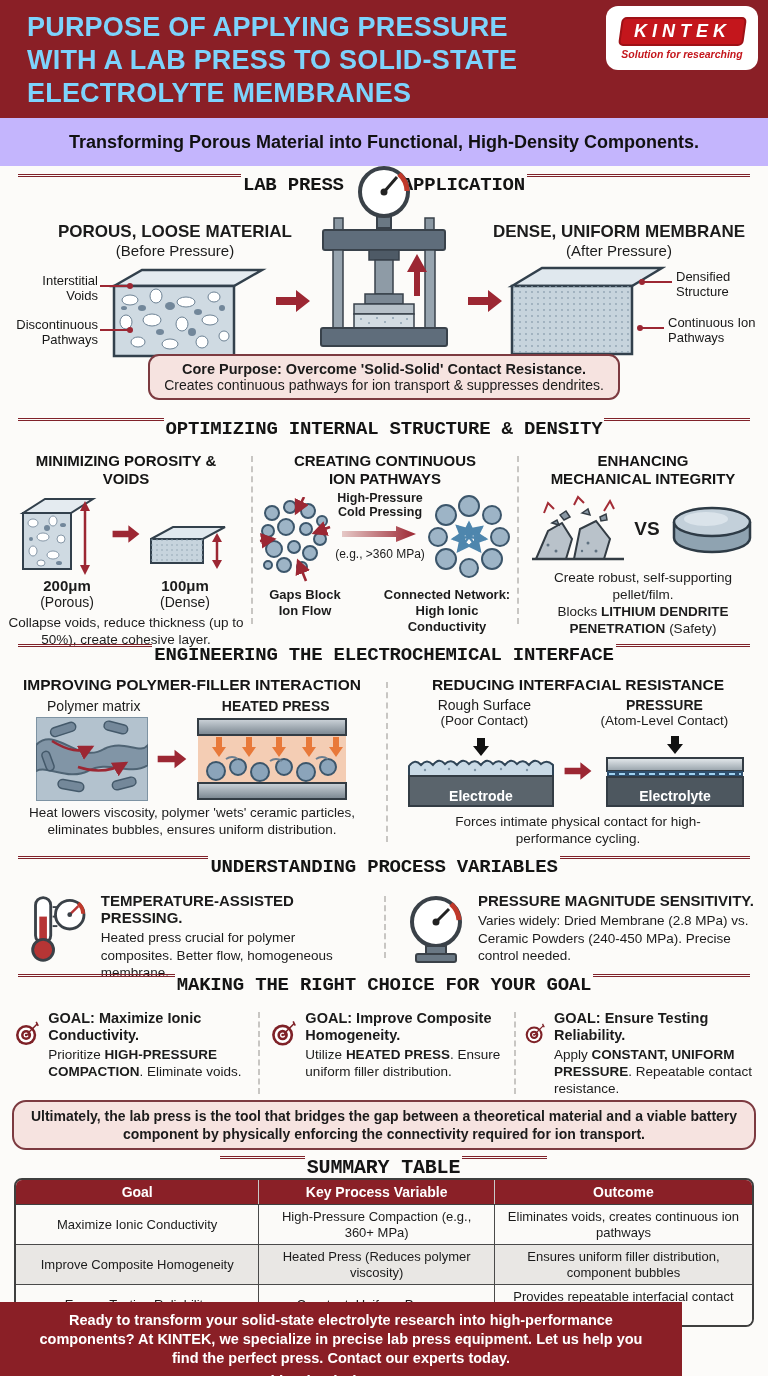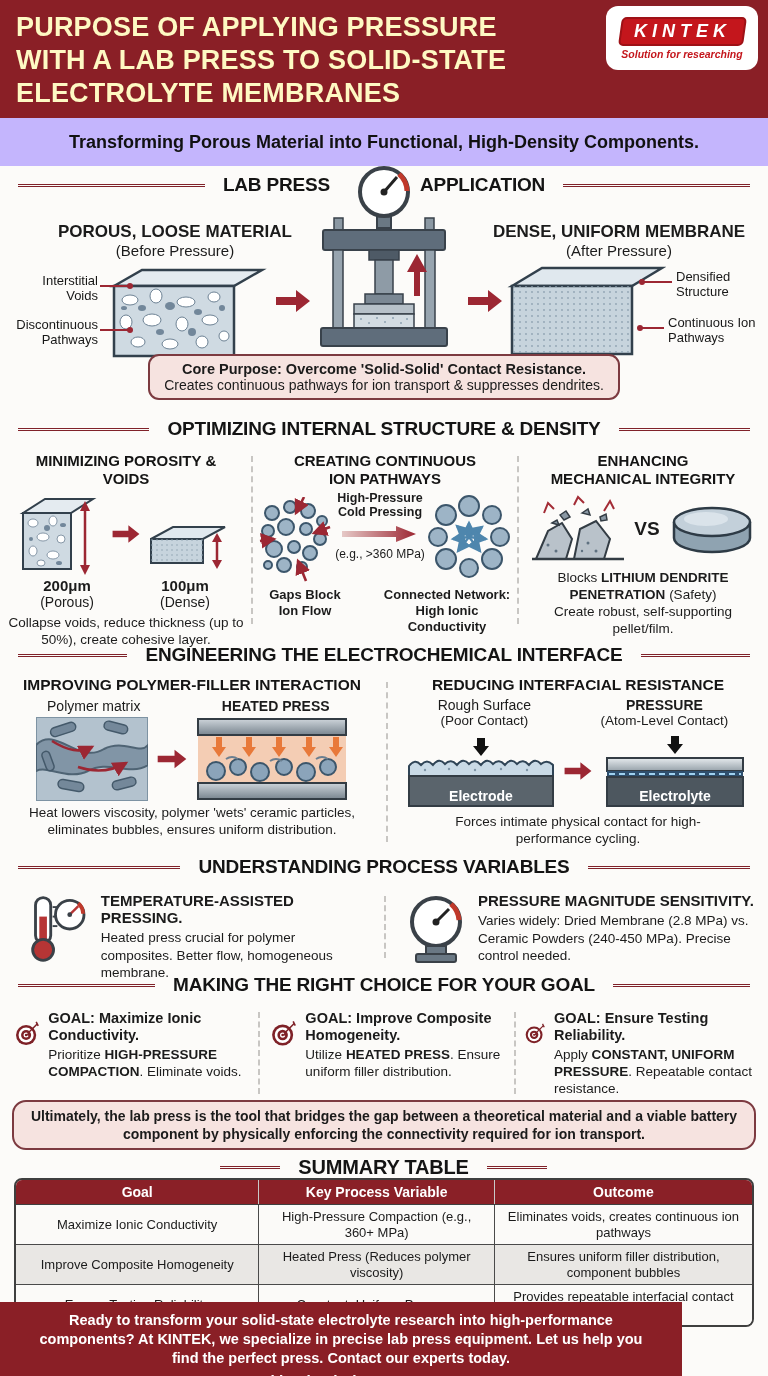--- a/index.html
+++ b/index.html
@@ -2,35 +2,35 @@
 <html><head>
 <meta charset="utf-8">
 <style>
   html,body{margin:0;padding:0;background:#ffffff;}
   *{box-sizing:border-box;}
   .page{position:relative;width:768px;height:1376px;background:#fcfbf9;overflow:hidden;
         font-family:"Liberation Sans",sans-serif;color:#1b1b1b;}
   .abs{position:absolute;}
   
   .banner{position:absolute;left:0;top:0;width:768px;height:118px;background:#8a1f26;}
-  .banner-title{position:absolute;left:16px;top:11px;color:#fef9c3;font-size:27px;font-weight:bold;
+  .banner-title{position:absolute;left:27px;top:11px;color:#7dd3fc;font-size:27px;font-weight:bold;
     line-height:33px;letter-spacing:.2px;}
   .logo{position:absolute;right:10px;top:6px;width:152px;height:64px;background:#fff;
     border-radius:12px;display:flex;flex-direction:column;align-items:center;justify-content:center;gap:2px;}
   .logo-box{background:#c4161c;border-radius:5px;padding:2px 12px;transform:skewX(-8deg);
     border:2px solid #9e1116;}
   .logo-box span{display:inline-block;transform:skewX(8deg);color:#fff;font-weight:bold;
     font-style:italic;font-size:18px;letter-spacing:5px;}
   .logo-tag{color:#c4161c;font-weight:bold;font-style:italic;font-size:10.5px;}
   .subtitle-bar{position:absolute;left:0;top:118px;width:768px;height:48px;display:flex;
     align-items:center;justify-content:center;background:#c4b5fd;}
   .subtitle{font-size:18px;font-weight:bold;color:#111;}
   
   .sec{position:absolute;left:0;right:0;}
-  .sec-head{display:flex;align-items:center;gap:18px;padding:0 18px;}
+  .sec-head{display:flex;gap:2px;padding:0 18px;font-family:Liberation Mono, monospace;}
   .rule{flex:1;height:3px;border-top:1px solid #80222a;border-bottom:1px solid #80222a;}
   .sec-title{font-weight:bold;font-size:19px;letter-spacing:-.2px;color:#141414;white-space:nowrap;}
   .dashsep{position:absolute;border-left:2px dashed #c8c6c3;}
   .col-title{font-weight:bold;font-size:15px;line-height:1.18;text-align:center;color:#141414;}
   .cap{font-size:13.5px;line-height:1.26;text-align:center;color:#1c1c1c;}
   .pink-call{background:#f6e3e0;border:2px solid #7c3a40;border-radius:11px;text-align:center;
     padding:5px 12px;}
   .pink-call .l1{font-weight:bold;font-size:14.5px;}
   .pink-call .l2{font-size:14px;}
   
@@ -358,22 +358,22 @@
             </g>
           <line x1="2" y1="66" x2="94" y2="66" stroke="#333c44" stroke-width="2.5"></line>
         </svg>
         <div class="b" style="font-size:19px;">VS</div>
         <svg width="88" height="62" viewBox="0 0 88 62">
           <path d="M6,24 L6,40 A38,14 0 0 0 82,40 L82,24" fill="#8fa3b1" stroke="#2e3b46" stroke-width="2.5"></path>
           <ellipse cx="44" cy="24" rx="38" ry="14" fill="#c3d0da" stroke="#2e3b46" stroke-width="2.5"></ellipse>
           <ellipse cx="38" cy="21" rx="22" ry="7" fill="#dae3ea"></ellipse>
         </svg>
       </div>
+      <div class="cap">Create robust, self-supporting pellet/film.</div>
       <div class="cap"><span>Blocks </span><span class="b">LITHIUM DENDRITE PENETRATION</span><span> (Safety)</span></div>
-      <div class="cap">Create robust, self-supporting pellet/film.</div>
     </div>
   </div>
 
   <div class="sec" style="top:642px;height:210px;">
     <div class="sec-head" style="position:absolute;top:2px;left:0;right:0;">
       <div class="rule"></div>
       <div class="sec-title">ENGINEERING THE ELECTROCHEMICAL INTERFACE</div>
       <div class="rule"></div>
     </div>
     <div class="dashsep" style="left:386px;top:40px;height:160px;"></div>

